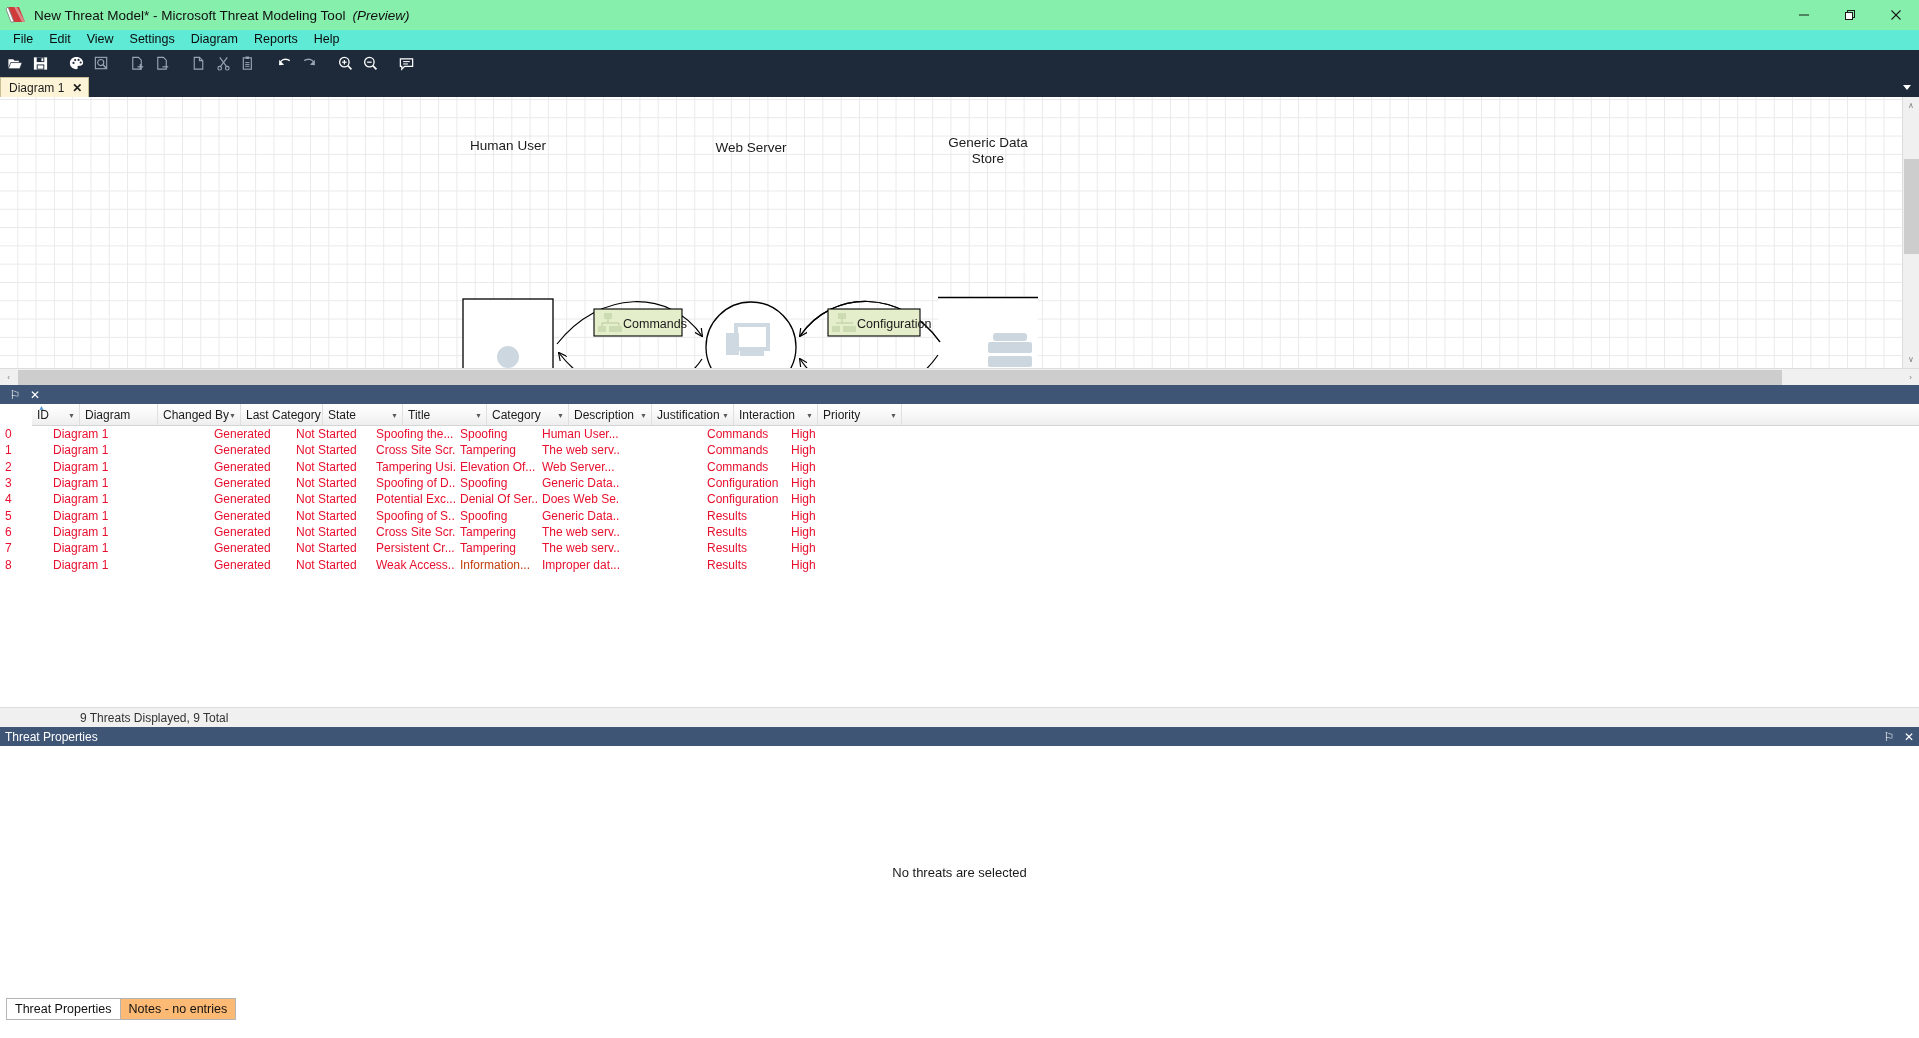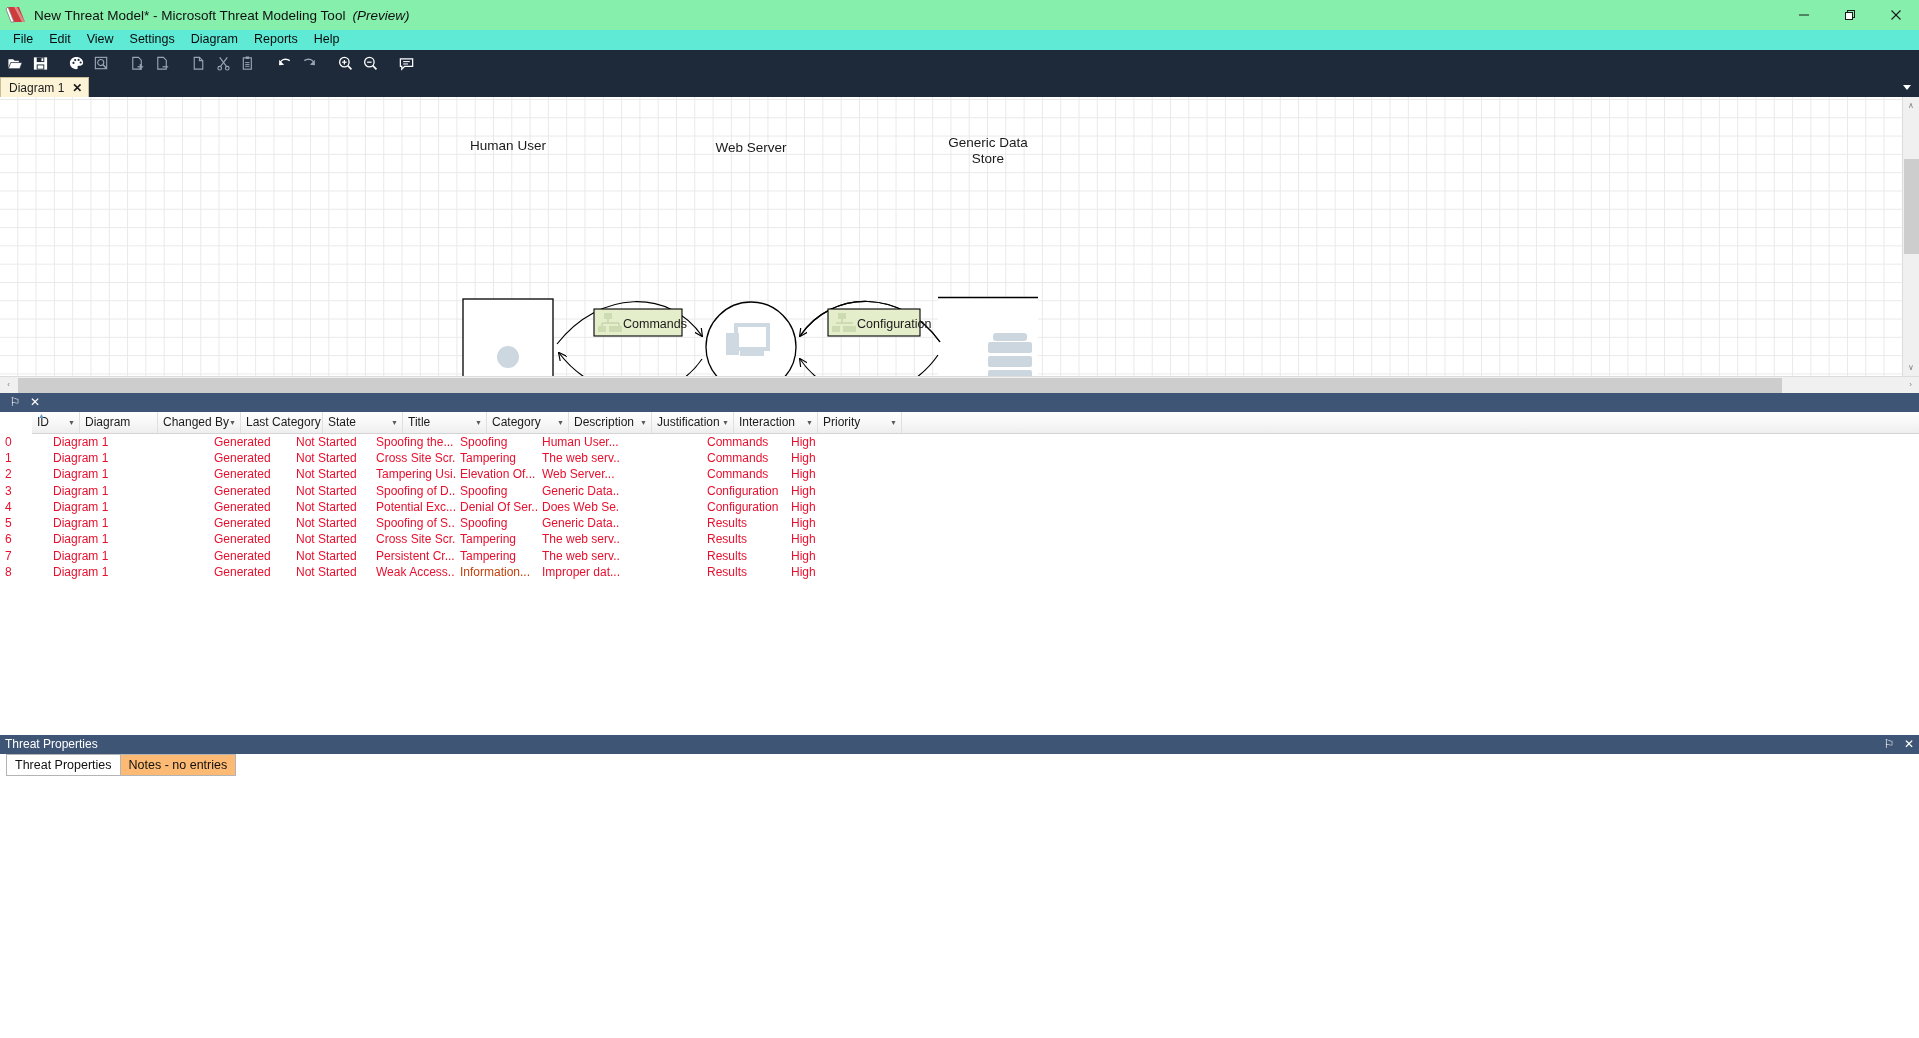--- a/index.html
+++ b/index.html
@@ -594,28 +594,30 @@
           <div class="gr-cell" style="width: 82px; color: rgb(232, 16, 46);">Generated</div>
           <div class="gr-cell" style="width: 80px; color: rgb(232, 16, 46);">Not Started</div>
           <div class="gr-cell" style="width: 84px; color: rgb(232, 16, 46);">Weak Access...</div>
           <div class="gr-cell" style="width: 82px; color: #c2410c;">Information...</div>
           <div class="gr-cell" style="width: 83px; color: rgb(232, 16, 46);">Improper dat...</div>
           <div class="gr-cell" style="width: 82px; color: rgb(232, 16, 46);"></div>
           <div class="gr-cell" style="width: 84px; color: rgb(232, 16, 46);">Results</div>
           <div class="gr-cell" style="width: 84px; color: rgb(232, 16, 46);">High</div>
         </div>
       </div>
+    <div class="grid-status">9 Threats Displayed, 9 Total</div>
   </div>
 
   <div class="props-panel">
     <div class="panel-header">
       <span class="ph-title">Threat Properties</span>
       <span class="ph-btn">⚐</span>
       <span class="ph-btn">✕</span>
     </div>
+    <div class="props-body">No threats are selected</div>
     <div class="props-tabs">
       <div class="prop-tab">Threat Properties</div>
       <div class="prop-tab inactive">Notes - no entries</div>
     </div>
     <div class="props-foot"></div>
   </div>
 
 </div>
 
 </body></html>

